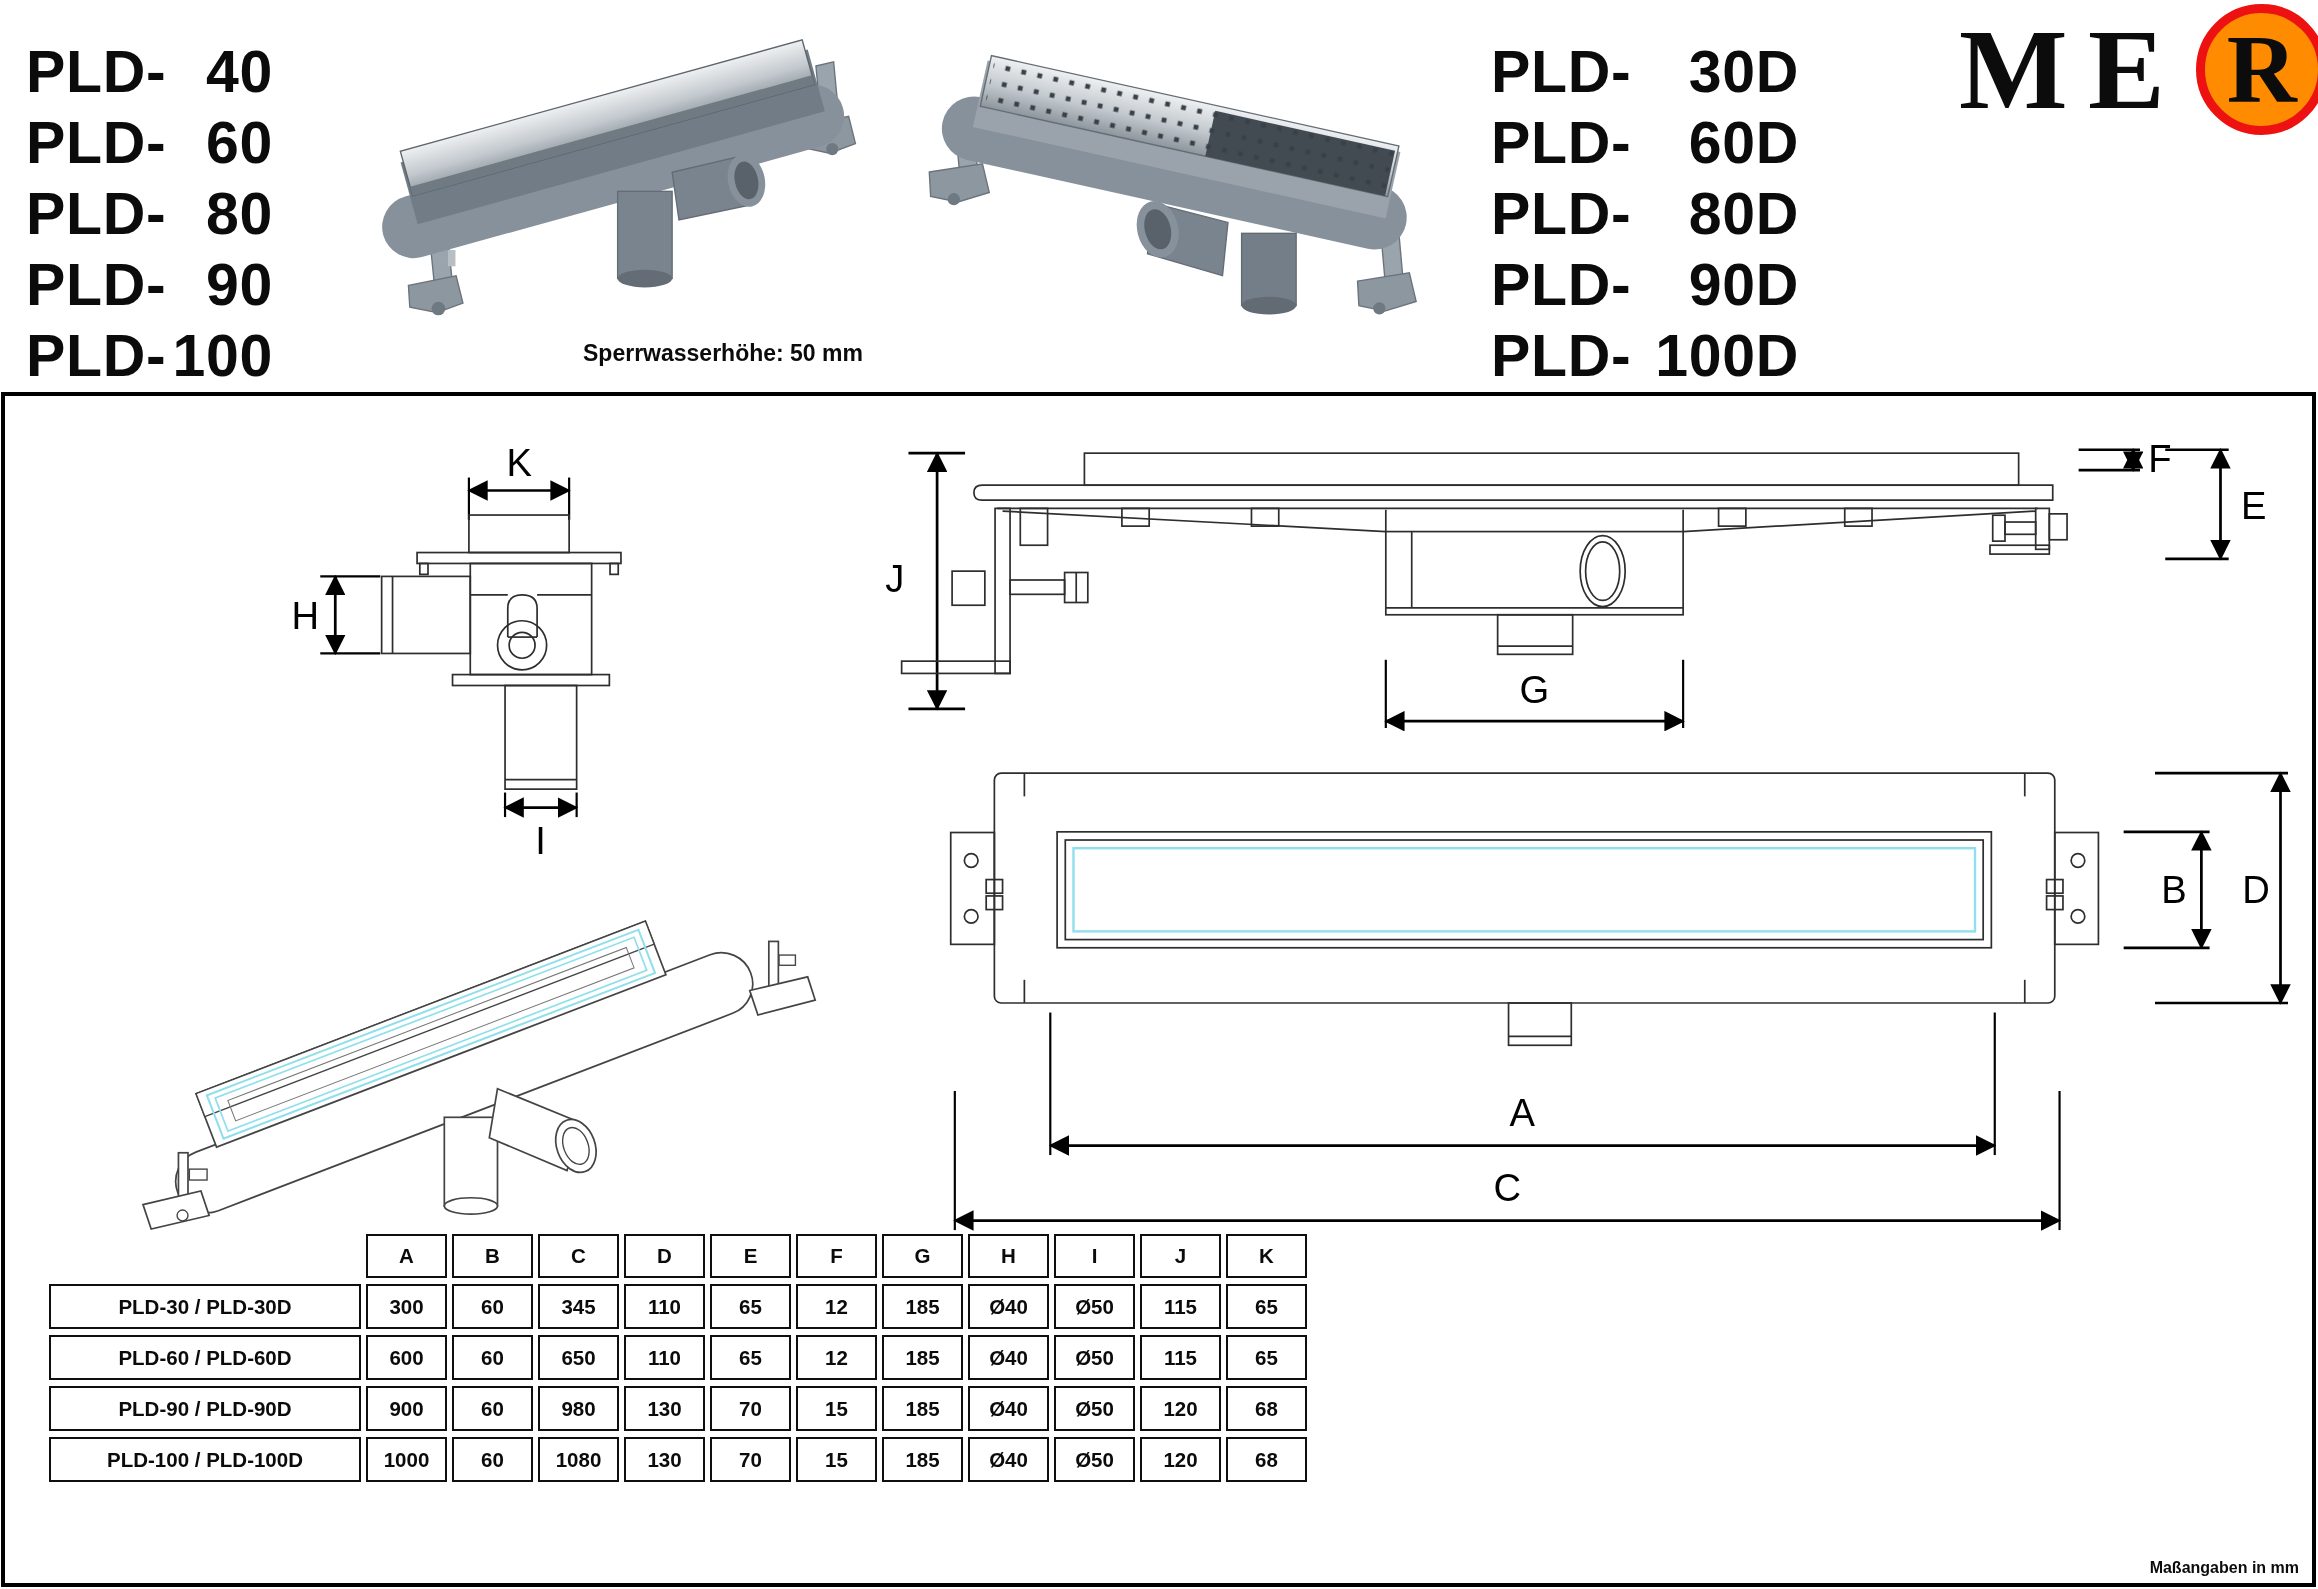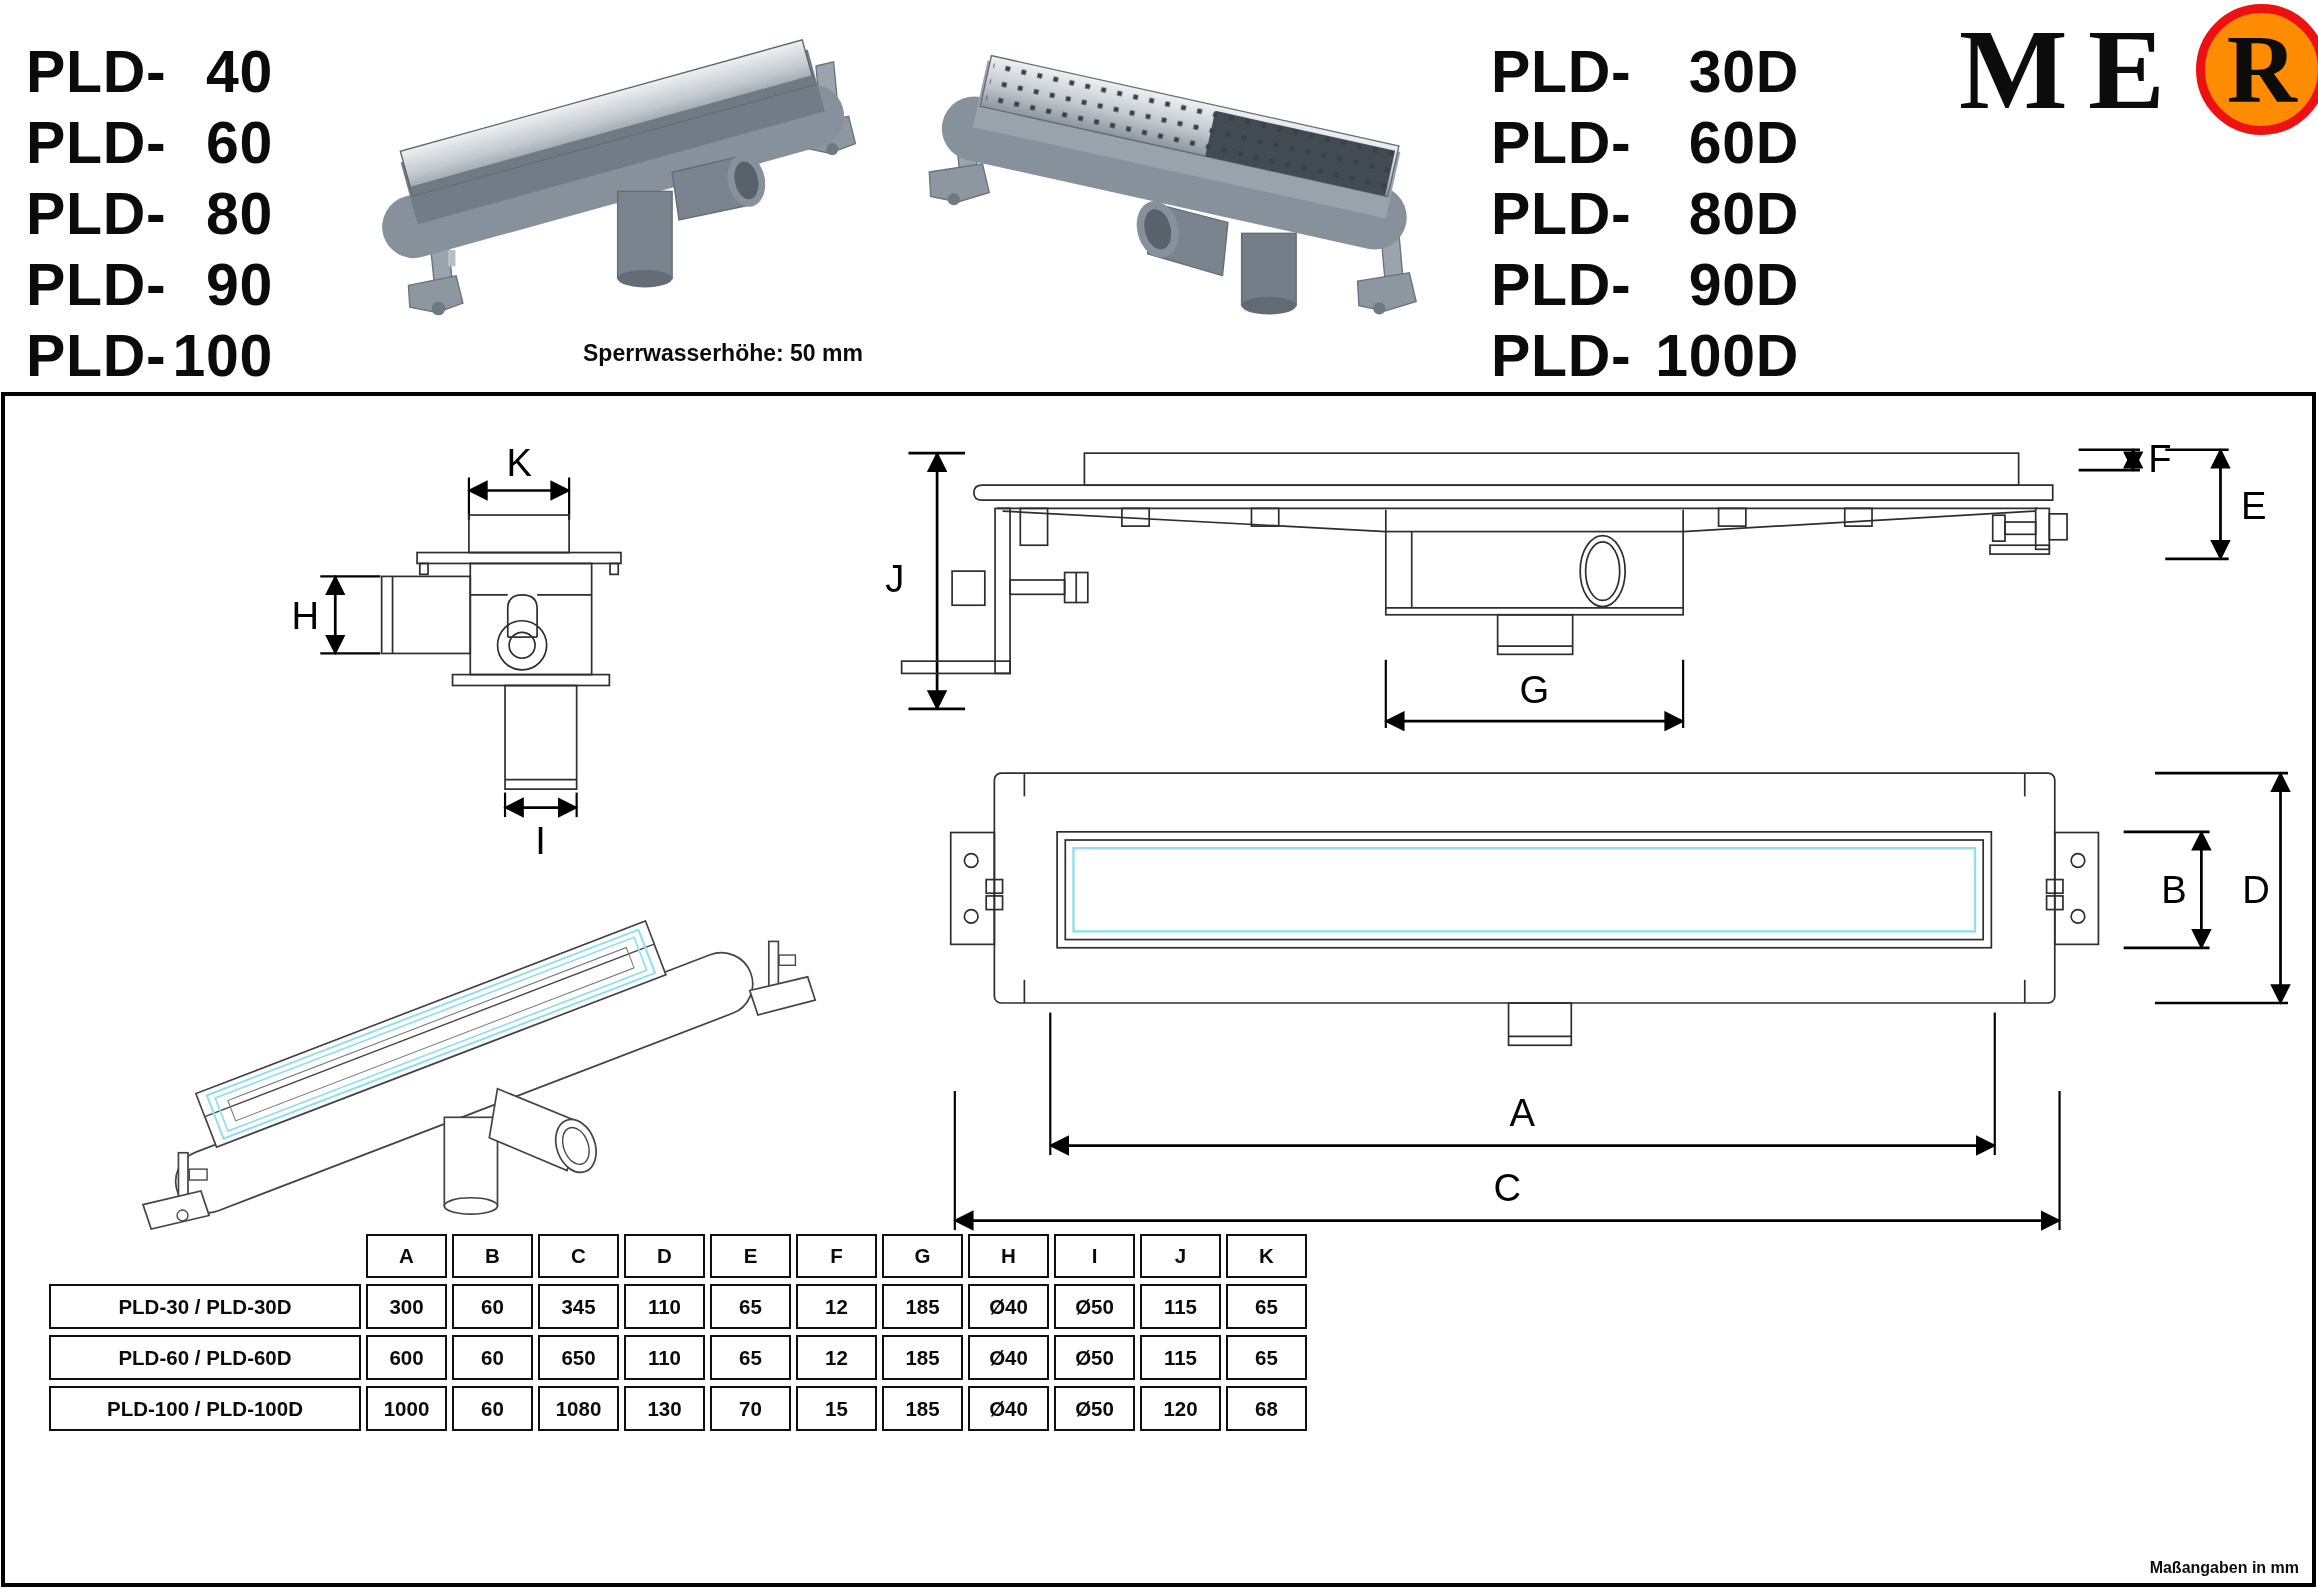--- a/index.html
+++ b/index.html
@@ -413,20 +413,34 @@
       <td>110</td>
       <td>65</td>
       <td>12</td>
       <td>185</td>
       <td>Ø40</td>
       <td>Ø50</td>
       <td>115</td>
       <td>65</td>
     </tr>
     <tr>
+      <td class="rowlabel">PLD-90 / PLD-90D</td>
+      <td>900</td>
+      <td>60</td>
+      <td>980</td>
+      <td>130</td>
+      <td>70</td>
+      <td>15</td>
+      <td>185</td>
+      <td>Ø40</td>
+      <td>Ø50</td>
+      <td>120</td>
+      <td>68</td>
+    </tr>
+    <tr>
       <td class="rowlabel">PLD-100 / PLD-100D</td>
       <td>1000</td>
       <td>60</td>
       <td>1080</td>
       <td>130</td>
       <td>70</td>
       <td>15</td>
       <td>185</td>
       <td>Ø40</td>
       <td>Ø50</td>

